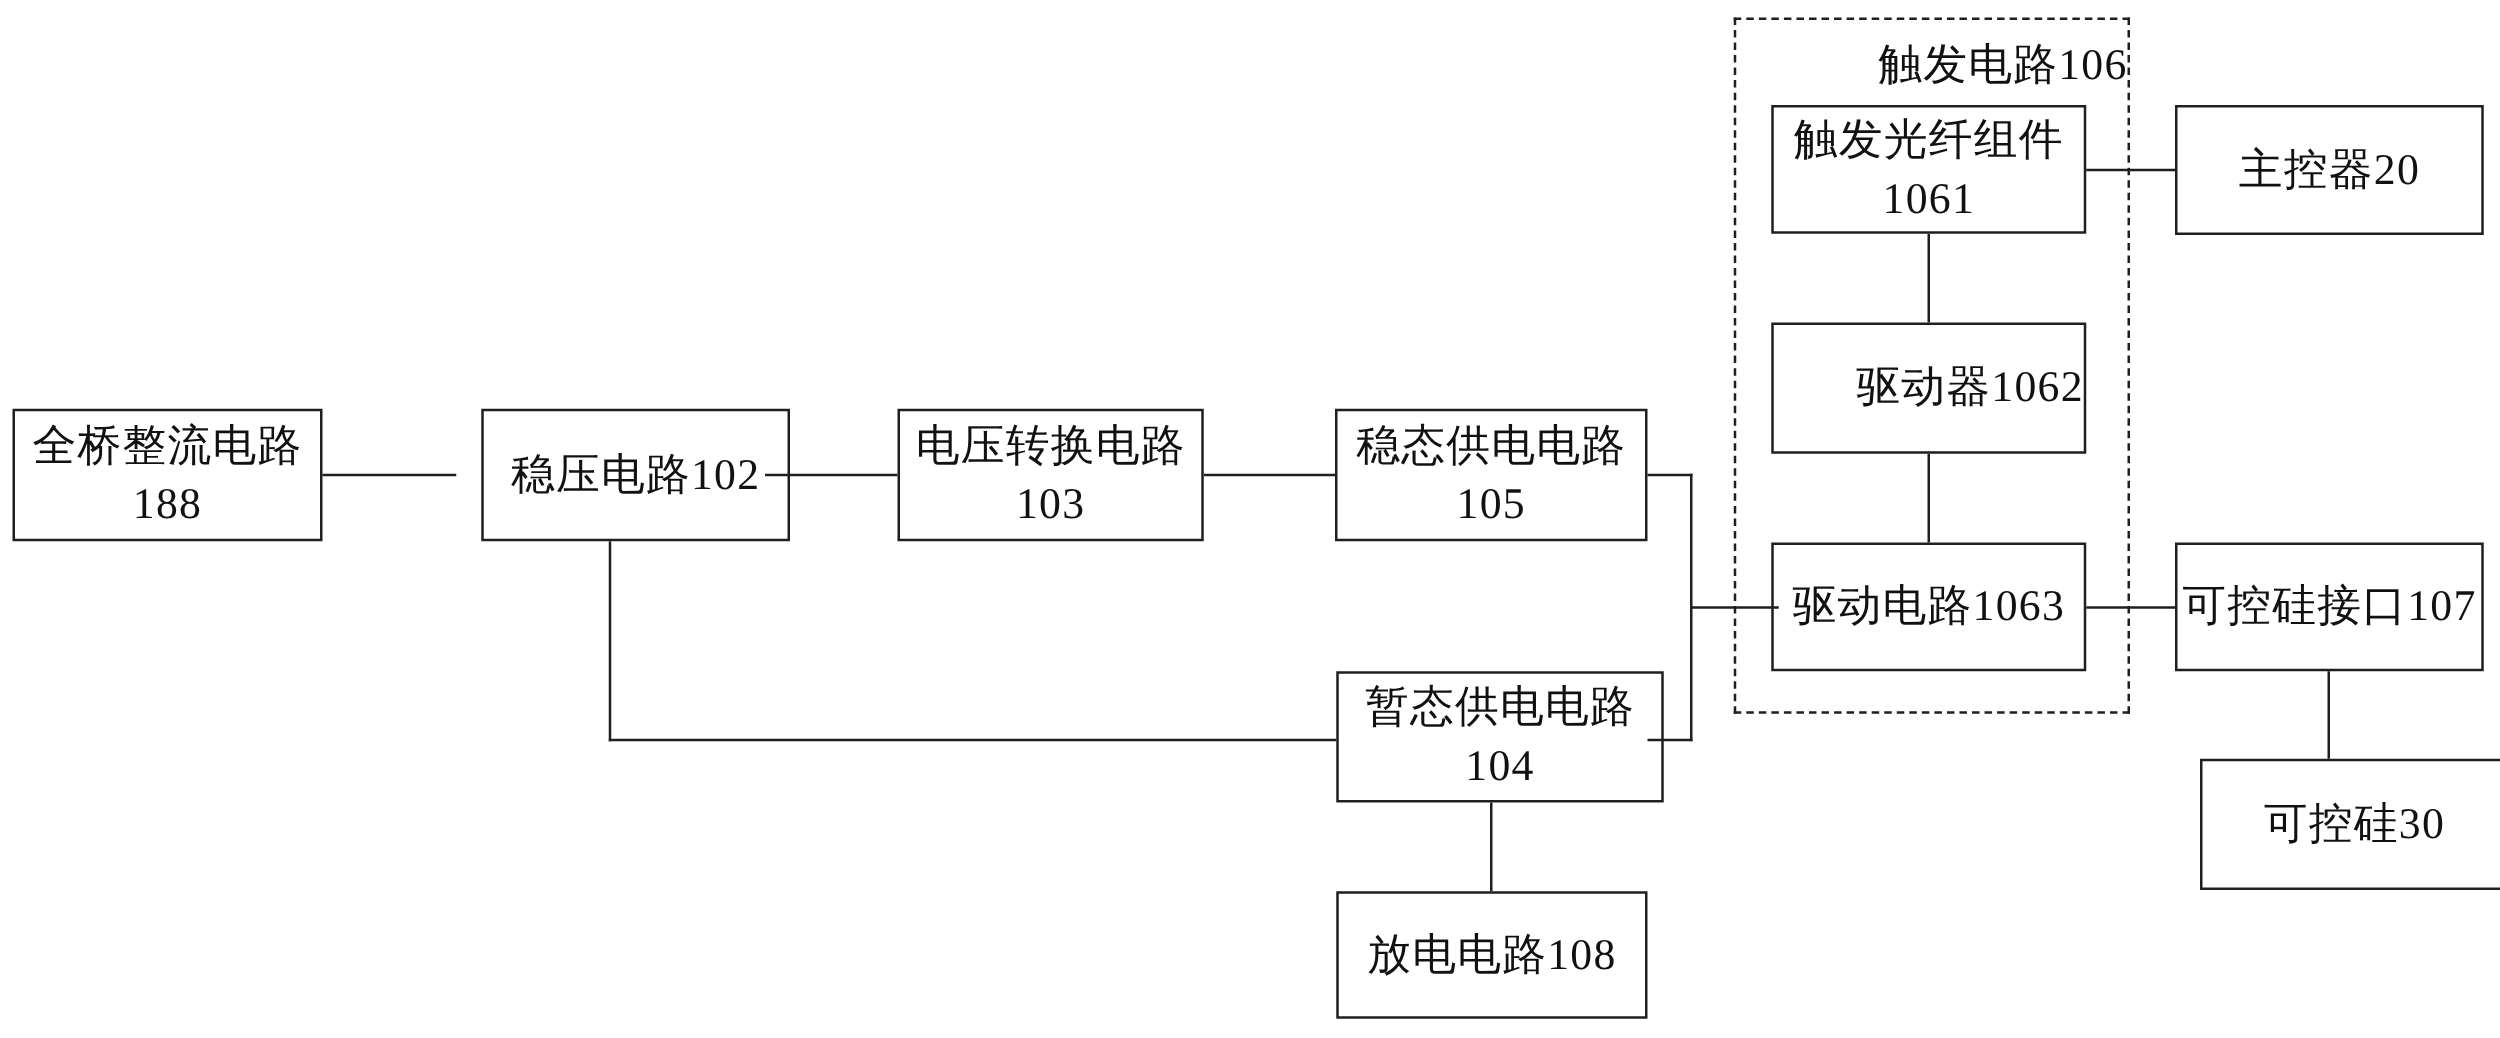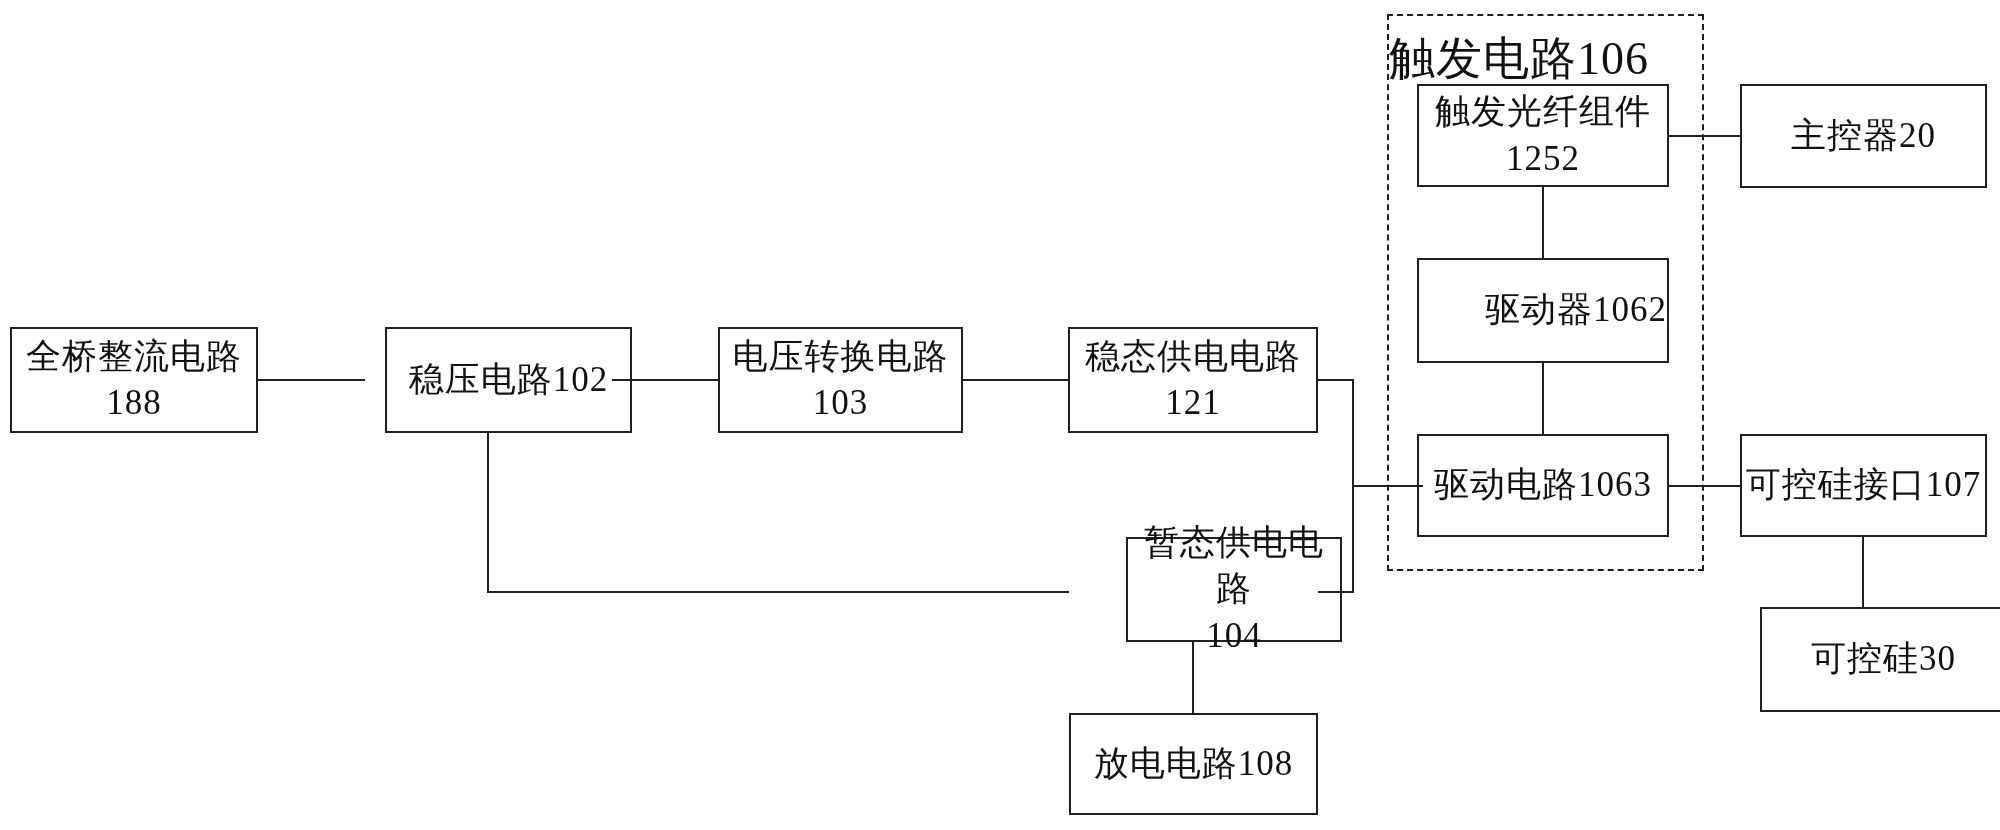--- a/index.html
+++ b/index.html
@@ -36,22 +36,22 @@
     position: absolute;
     box-sizing: border-box;
     border: 2px dashed #1f1f1f;
     background: transparent;
   }
   .group-label {
     position: absolute;
     left: 0;
     right: 0;
     top: 12px;
-    text-align: left;
-    font-size: 46px;
+    text-align: right;
+    font-size: 35px;
     letter-spacing: 1px;
   }
   .hline, .vline {
     position: absolute;
     background: #1f1f1f;
   }
   .hline { height: 2px; }
   .vline { width: 2px; }
 </style>
 </head>
@@ -72,35 +72,35 @@
     <span class="block-label">稳压电路102</span>
   </div>
 
   <div class="block" style="left:718px; top:327px; width:245px; height:106px;">
     <span class="block-label">电压转换电路
 103</span>
   </div>
 
   <div class="block" style="left:1068px; top:327px; width:250px; height:106px;">
     <span class="block-label">稳态供电电路
-121</span>
+105</span>
   </div>
 
-  <div class="block" style="left:1126px; top:537px; width:216px; height:105px;">
+  <div class="block" style="left:1069px; top:537px; width:262px; height:105px;">
     <span class="block-label">暂态供电电路
 104</span>
   </div>
 
   <div class="block" style="left:1069px; top:713px; width:249px; height:102px;">
     <span class="block-label">放电电路108</span>
   </div>
 
   <div class="block" style="left:1417px; top:84px; width:252px; height:103px;">
     <span class="block-label">触发光纤组件
-1252</span>
+1061</span>
   </div>
 
   <div class="block" style="left:1417px; top:258px; width:252px; height:105px;justify-content:flex-end;">
     <span class="block-label">驱动器1062</span>
   </div>
 
   <div class="block" style="left:1417px; top:434px; width:252px; height:103px;">
     <span class="block-label">驱动电路1063</span>
   </div>
 

